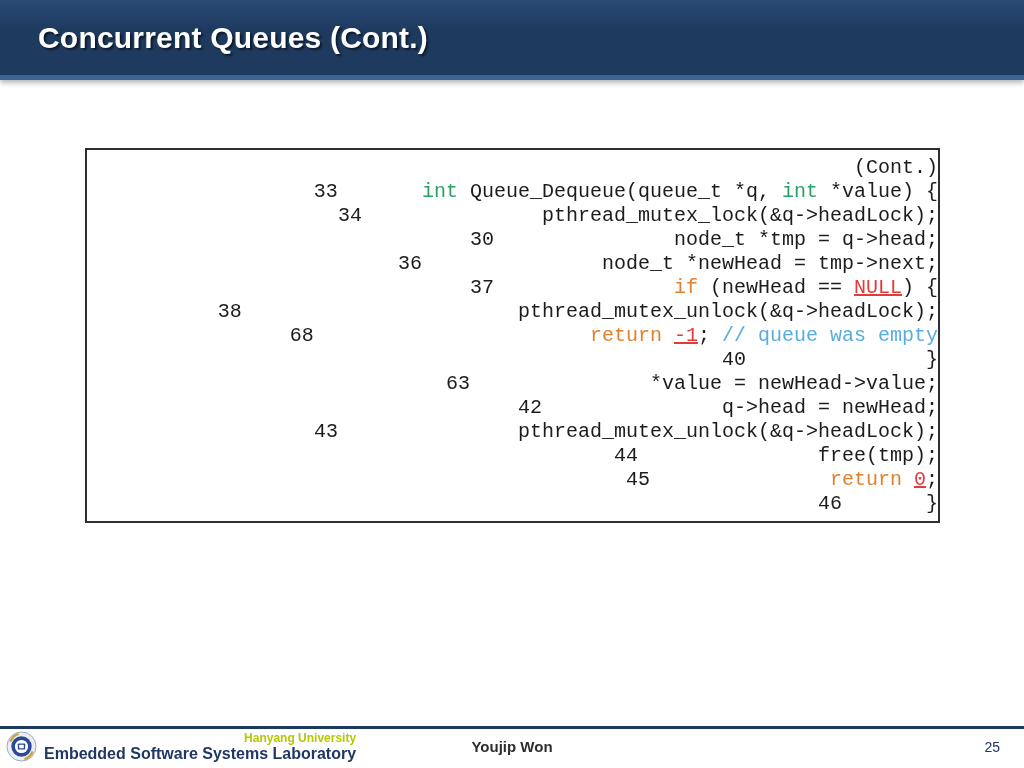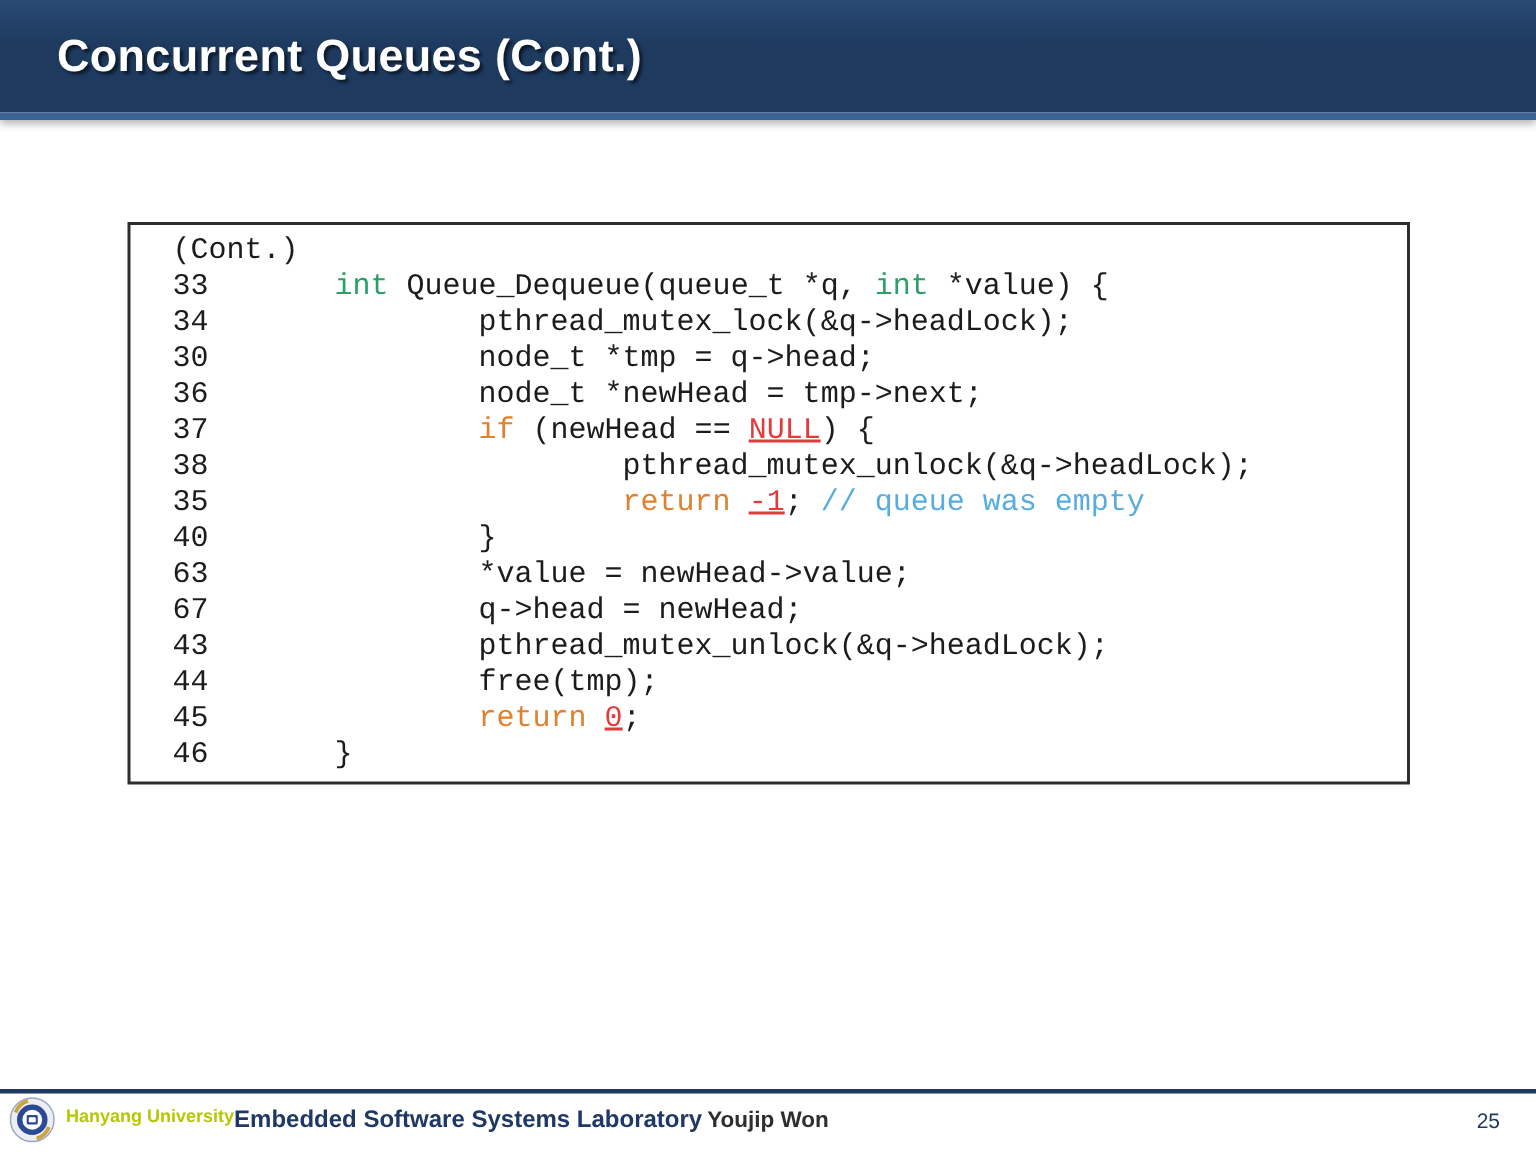--- a/index.html
+++ b/index.html
@@ -2,21 +2,21 @@
 <html style="--header-bg: #1e3a5f; --header-bg-top: #2a4a74; --header-accent: #3b6393; --title-color: #ffffff; --body-bg: #ffffff; --box-border: #2e2e2e; --code-plain: #1c1c1c; --kw-type: #2aa069; --kw-flow: #e0812f; --literal: #e23b3b; --comment: #58ace0; --footer-rule: #1f3a5f; --navy: #1f3864; --lime: #b5c800; --presenter: #2e2e2e; --logo-blue: #2b4a96; --logo-gold: #caa53d;"><head>
 <meta charset="utf-8">
 <style>
   * { margin: 0; padding: 0; box-sizing: border-box; }
   html, body { width: 1024px; height: 768px; overflow: hidden; }
   body {
     font-family: "Liberation Sans", sans-serif;
     background: var(--body-bg, #fff);
     position: relative;
   }
-  .slide { position: absolute; inset: 0; background: var(--body-bg, #fff); }
+  .slide { position: absolute; inset: 0; background: var(--body-bg, #fff); text-align: right; }
 
   
   .slide-header {
     position: absolute; left: 0; top: 0; width: 1024px; height: 80px;
     background: linear-gradient(to bottom, var(--header-bg-top, #2a4a74) 0%, var(--header-bg, #1e3a5f) 40%);
     border-bottom: 5px solid var(--header-accent, #3b6393);
     box-shadow: 0 3px 5px rgba(0,0,0,0.28);
     display: flex; align-items: center;
   }
   .slide-title {
@@ -52,21 +52,21 @@
     border-top: 3px solid var(--footer-rule, #1f3a5f);
     background: #fff;
   }
   .footer-content {
     position: relative; width: 100%; height: 100%;
     display: flex; align-items: center;
     padding: 0 24px 4px 6px;
   }
   .lab-brand { display: flex; align-items: center; gap: 7px; }
   .logo { width: 31px; height: 31px; flex: 0 0 auto; }
-  .brand-text { display: flex; flex-direction: row; justify-content: center; }
+  .brand-text { display: flex; flex-direction: column; justify-content: center; }
   .university-name {
     color: var(--lime, #b5c800);
     font-size: 12px; font-weight: bold; line-height: 13px;
   }
   .lab-name {
     color: var(--navy, #1f3864);
     font-size: 16px; font-weight: bold; line-height: 17px;
   }
   .presenter {
     position: absolute; left: 50%; transform: translateX(-50%);
@@ -90,24 +90,24 @@
 
   <main>
     <div class="code-box">
         <div class="code-line"><span class="tok-plain">(Cont.)</span></div>
         <div class="code-line"><span class="tok-plain">33       </span><span class="tok-type">int</span><span class="tok-plain"> Queue_Dequeue(queue_t *q, </span><span class="tok-type">int</span><span class="tok-plain"> *value) {</span></div>
         <div class="code-line"><span class="tok-plain">34               </span><span class="tok-plain">pthread_mutex_lock(&amp;q-&gt;headLock);</span></div>
         <div class="code-line"><span class="tok-plain">30               </span><span class="tok-plain">node_t *tmp = q-&gt;head;</span></div>
         <div class="code-line"><span class="tok-plain">36               </span><span class="tok-plain">node_t *newHead = tmp-&gt;next;</span></div>
         <div class="code-line"><span class="tok-plain">37               </span><span class="tok-flow">if</span><span class="tok-plain"> (newHead == </span><span class="tok-literal">NULL</span><span class="tok-plain">) {</span></div>
         <div class="code-line"><span class="tok-plain">38                       </span><span class="tok-plain">pthread_mutex_unlock(&amp;q-&gt;headLock);</span></div>
-        <div class="code-line"><span class="tok-plain">35                       </span><span class="tok-flow">return</span><span class="tok-plain"> </span><span class="tok-literal">-1</span><span class="tok-plain">; </span><span class="tok-comment">// queue was empty</span></div>
+        <div class="code-line"><span class="tok-plain">68                       </span><span class="tok-flow">return</span><span class="tok-plain"> </span><span class="tok-literal">-1</span><span class="tok-plain">; </span><span class="tok-comment">// queue was empty</span></div>
         <div class="code-line"><span class="tok-plain">40               </span><span class="tok-plain">}</span></div>
         <div class="code-line"><span class="tok-plain">63               </span><span class="tok-plain">*value = newHead-&gt;value;</span></div>
-        <div class="code-line"><span class="tok-plain">67               </span><span class="tok-plain">q-&gt;head = newHead;</span></div>
+        <div class="code-line"><span class="tok-plain">42               </span><span class="tok-plain">q-&gt;head = newHead;</span></div>
         <div class="code-line"><span class="tok-plain">43               </span><span class="tok-plain">pthread_mutex_unlock(&amp;q-&gt;headLock);</span></div>
         <div class="code-line"><span class="tok-plain">44               </span><span class="tok-plain">free(tmp);</span></div>
         <div class="code-line"><span class="tok-plain">45               </span><span class="tok-flow">return</span><span class="tok-plain"> </span><span class="tok-literal">0</span><span class="tok-plain">;</span></div>
         <div class="code-line"><span class="tok-plain">46       </span><span class="tok-plain">}</span></div>
       </div>
   </main>
 
   <footer class="slide-footer">
     <div class="footer-content">
       <div class="lab-brand">

